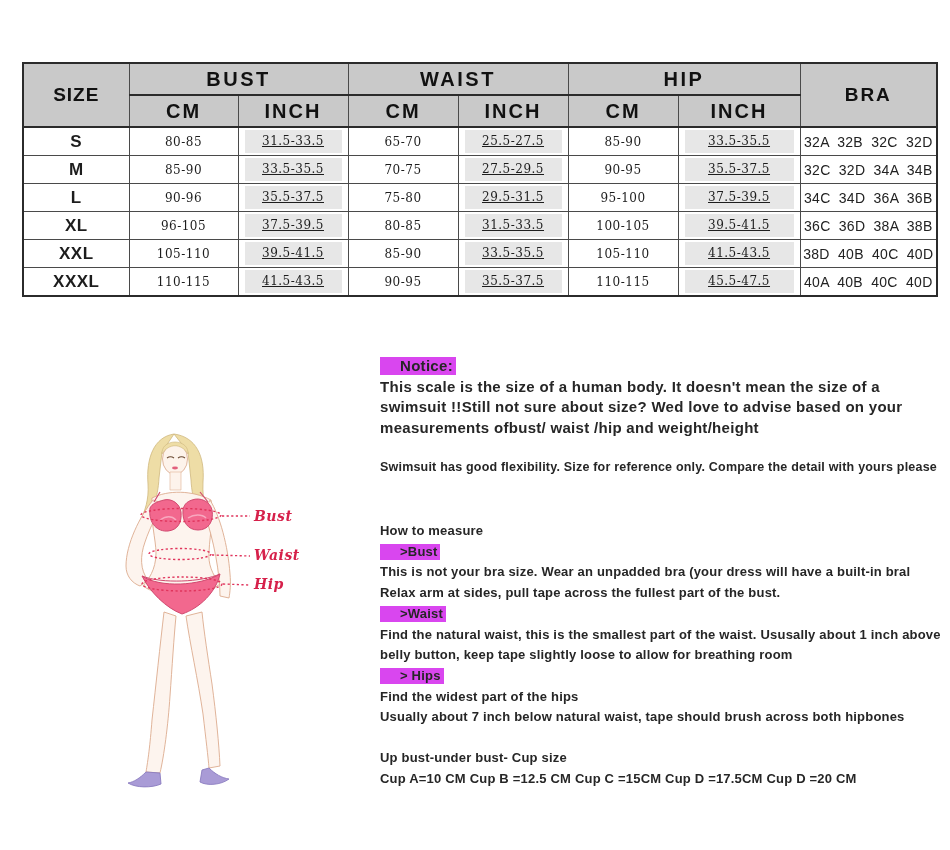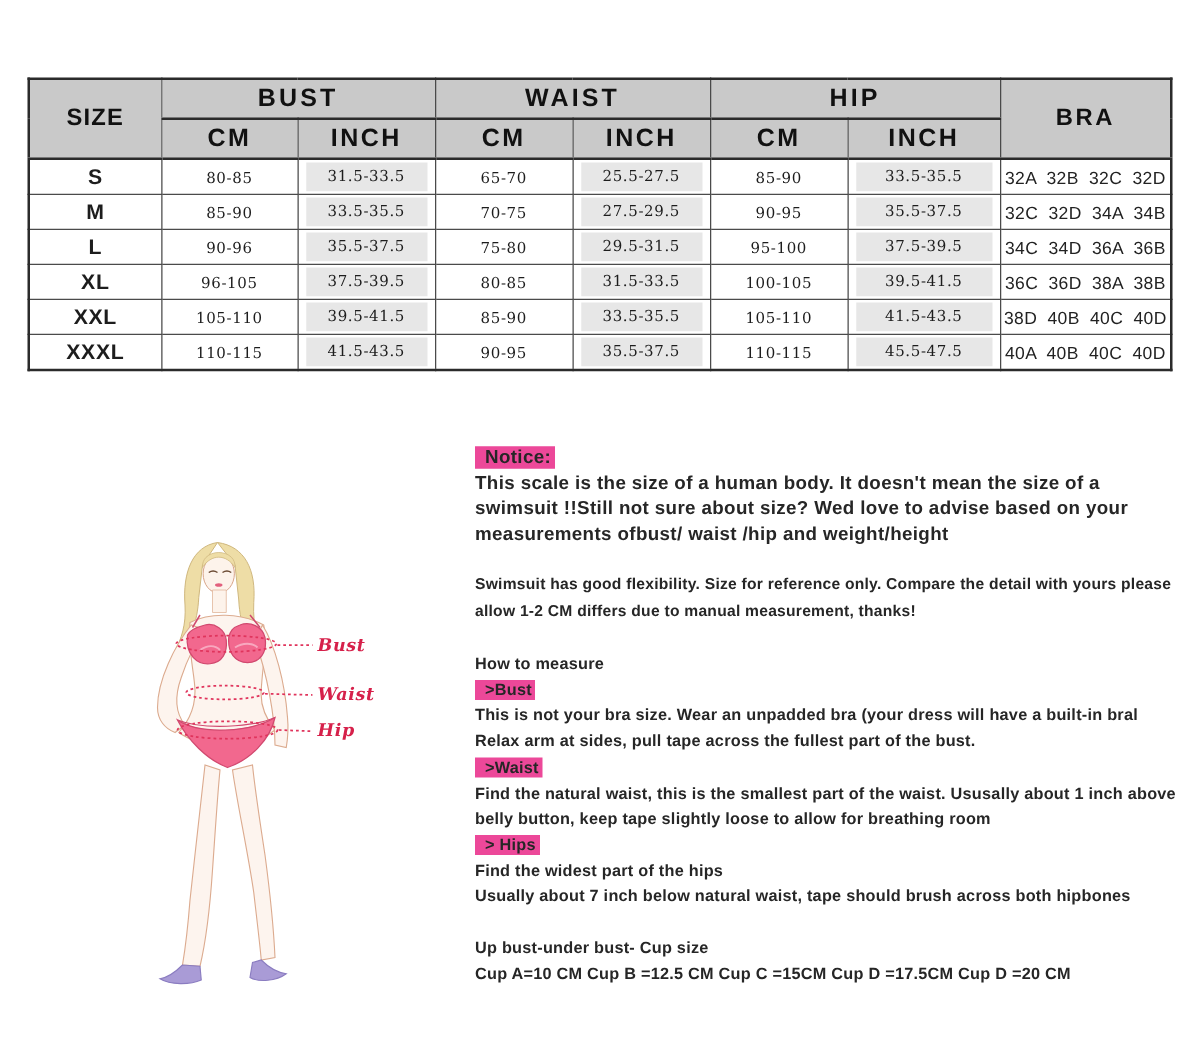--- a/index.html
+++ b/index.html
@@ -20,33 +20,33 @@
   table.size-chart thead th{
     background:#c9c9c9;font-weight:700;color:#111;
     border-bottom:2px solid #2b2b2b;
   }
   th.group-h{height:30px;font-size:20px;letter-spacing:2.5px;}
   th.unit-h{height:30px;font-size:20px;letter-spacing:2px;margin-left:43px;}
   th.size-h{font-size:19px;letter-spacing:1px;}
   th.bra-h{font-size:19px;letter-spacing:2px;}
   td.size-c{height:27px;font-size:17px;font-weight:700;letter-spacing:.5px;}
   td.num-c{height:27px;font-family:"DejaVu Serif", serif;font-size:12px;letter-spacing:.5px;}
-  td.inch-c{background:#ffffff;}
+  td.inch-c{background:#ffffff;text-decoration:underline;}
   td.inch-c .inset{
     margin:1px 6px;height:23px;line-height:23px;background:#e7e7e7;
   }
   td.bra-c{height:27px;font-size:14px;letter-spacing:.3px;word-spacing:4px;color:#222;}
   
   .notes{position:absolute;left:380px;color:#262626;}
   .ln{white-space:nowrap;font-weight:700;}
   .g1 .ln{font-size:15px;line-height:20.5px;letter-spacing:.3px;}
   .g2 .ln{font-size:12.5px;line-height:21.5px;letter-spacing:.2px;}
   .g3 .ln{font-size:13px;line-height:20.7px;letter-spacing:.2px;}
   .g4 .ln{font-size:13px;line-height:20.8px;letter-spacing:.2px;}
-  .hl{background:#ec4899;padding:0 3px 1px 8px;}
+  .hl{background:#d946ef;padding:0 3px 1px 20px;}
   
   .figure-wrap{position:absolute;left:108px;top:428px;width:250px;height:368px;}
   .fig-label{
     font-family:"DejaVu Serif", serif;font-style:italic;font-weight:700;
     fill:#d6204a;font-size:14px;letter-spacing:.5px;
   }
 </style>
 </head>
 <body>
 
@@ -230,21 +230,20 @@
 
 <div class="notes g1" style="top:356px;">
   <div class="ln"><span class="hl">Notice:</span></div>
   <div class="ln">This scale is the size of a human body. It doesn't mean the size of a</div>
   <div class="ln">swimsuit !!Still not sure about size? Wed love to advise based on your</div>
   <div class="ln">measurements ofbust/ waist /hip and weight/height</div>
 </div>
 
 <div class="notes g2" style="top:457px;">
   <div class="ln">Swimsuit has good flexibility. Size for reference only. Compare the detail with yours please</div>
-  <div class="ln">allow 1-2 CM differs due to manual measurement, thanks!</div>
 </div>
 
 <div class="notes g3" style="top:521px;">
   <div class="ln">How to measure</div>
   <div class="ln"><span class="hl">&gt;Bust</span></div>
   <div class="ln">This is not your bra size. Wear an unpadded bra (your dress will have a built-in bral</div>
   <div class="ln">Relax arm at sides, pull tape across the fullest part of the bust.</div>
   <div class="ln"><span class="hl">&gt;Waist</span></div>
   <div class="ln">Find the natural waist, this is the smallest part of the waist. Ususally about 1 inch above</div>
   <div class="ln">belly button, keep tape slightly loose to allow for breathing room</div>

